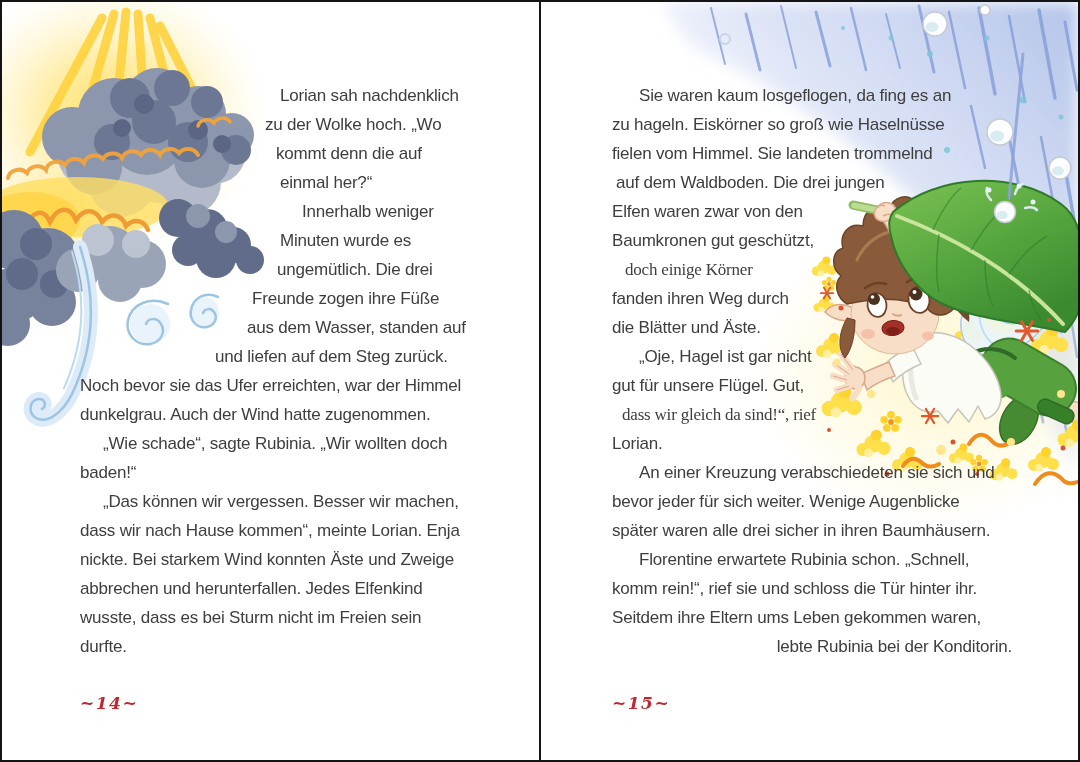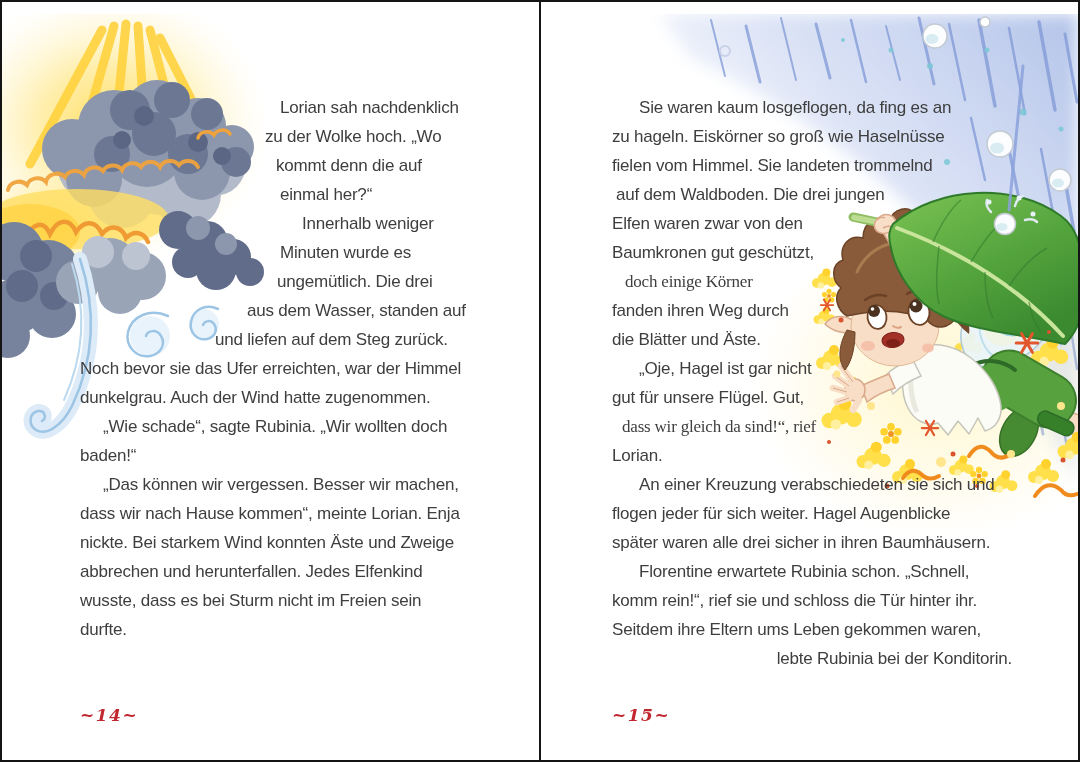--- a/index.html
+++ b/index.html
@@ -6,21 +6,21 @@
   .book{
     position:relative;
     width:1080px;height:762px;
     margin:0 auto;
     background:#ffffff;
     border:2px solid #141414;
     box-sizing:border-box;
     overflow:hidden;
     font-family:"Liberation Sans", sans-serif;
   }
-  .page{position:absolute;top:12px;height:544px;background:#fff;}
+  .page{position:absolute;top:0;height:544px;background:#fff;}
   .page-left{left:0;width:537px;}
   .page-right{left:539px;width:537px;}
   .divider{position:absolute;top:0;left:537px;width:2px;height:758px;background:#161616;}
   .illu{position:absolute;top:0;display:block;}
   .illu-left{left:0;width:280px;height:470px;}
   .illu-right{right:0;width:537px;height:640px;}
   .textblock{
     position:absolute;top:79px;width:400px;
     font-size:17px;letter-spacing:-0.2px;color:#3e3e3e;
   }
@@ -156,20 +156,21 @@
     </svg>
 
     <div class="textblock">
         <div class="line" style="margin-left: 200px;">Lorian sah nachdenklich</div>
         <div class="line" style="margin-left: 185px;">zu der Wolke hoch. „Wo</div>
         <div class="line" style="margin-left: 196px;">kommt denn die auf</div>
         <div class="line" style="margin-left: 200px;">einmal her?“</div>
         <div class="line" style="margin-left: 222px;">Innerhalb weniger</div>
         <div class="line" style="margin-left: 200px;">Minuten wurde es</div>
         <div class="line" style="margin-left: 197px;">ungemütlich. Die drei</div>
+        <div class="line" style="margin-left: 172px;">Freunde zogen ihre Füße</div>
         <div class="line" style="margin-left: 167px;">aus dem Wasser, standen auf</div>
         <div class="line" style="margin-left: 135px;">und liefen auf dem Steg zurück.</div>
         <div class="line" style="margin-left: 0px;">Noch bevor sie das Ufer erreichten, war der Himmel</div>
         <div class="line" style="margin-left: 0px;">dunkelgrau. Auch der Wind hatte zugenommen.</div>
         <div class="line" style="margin-left: 23px;">„Wie schade“, sagte Rubinia. „Wir wollten doch</div>
         <div class="line" style="margin-left: 0px;">baden!“</div>
         <div class="line" style="margin-left: 23px;">„Das können wir vergessen. Besser wir machen,</div>
         <div class="line" style="margin-left: 0px;">dass wir nach Hause kommen“, meinte Lorian. Enja</div>
         <div class="line" style="margin-left: 0px;">nickte. Bei starkem Wind konnten Äste und Zweige</div>
         <div class="line" style="margin-left: 0px;">abbrechen und herunterfallen. Jedes Elfenkind</div>
@@ -436,21 +437,21 @@
         <div class="line" style="margin-left: 0px;">Elfen waren zwar von den</div>
         <div class="line" style="margin-left: 0px;">Baumkronen gut geschützt,</div>
         <div class="line" style="margin-left: 13px; font-family: Liberation Serif, serif;">doch einige Körner</div>
         <div class="line" style="margin-left: 0px;">fanden ihren Weg durch</div>
         <div class="line" style="margin-left: 0px;">die Blätter und Äste.</div>
         <div class="line" style="margin-left: 27px;">„Oje, Hagel ist gar nicht</div>
         <div class="line" style="margin-left: 0px;">gut für unsere Flügel. Gut,</div>
         <div class="line" style="margin-left: 10px; font-family: Liberation Serif, serif;">dass wir gleich da sind!“, rief</div>
         <div class="line" style="margin-left: 0px;">Lorian.</div>
         <div class="line" style="margin-left: 27px;">An einer Kreuzung verabschiedeten sie sich und</div>
-        <div class="line" style="margin-left: 0px;">flogen jeder für sich weiter. Hagel Augenblicke</div>
+        <div class="line" style="margin-left: 0px;">bevor jeder für sich weiter. Wenige Augenblicke</div>
         <div class="line" style="margin-left: 0px;">später waren alle drei sicher in ihren Baumhäusern.</div>
         <div class="line" style="margin-left: 27px;">Florentine erwartete Rubinia schon. „Schnell,</div>
         <div class="line" style="margin-left: 0px;">komm rein!“, rief sie und schloss die Tür hinter ihr.</div>
         <div class="line" style="margin-left: 0px;">Seitdem ihre Eltern ums Leben gekommen waren,</div>
         <div class="line" style="margin-left: 0px; text-align: right;">lebte Rubinia bei der Konditorin.</div>
       </div>
 
     <div class="pagenum">~15~</div>
   </div>
 

